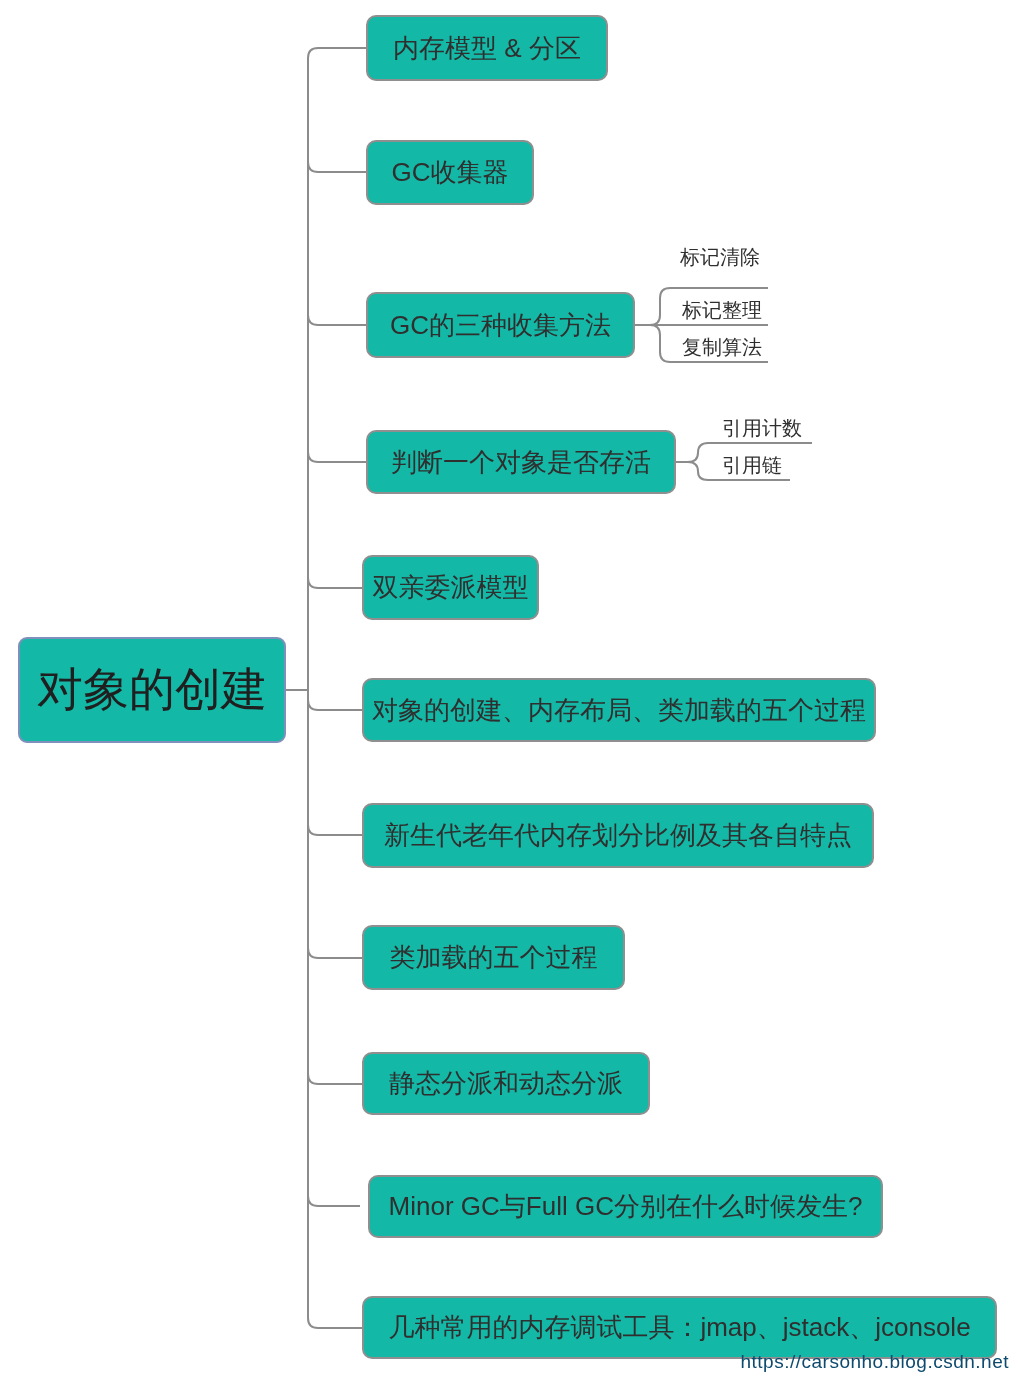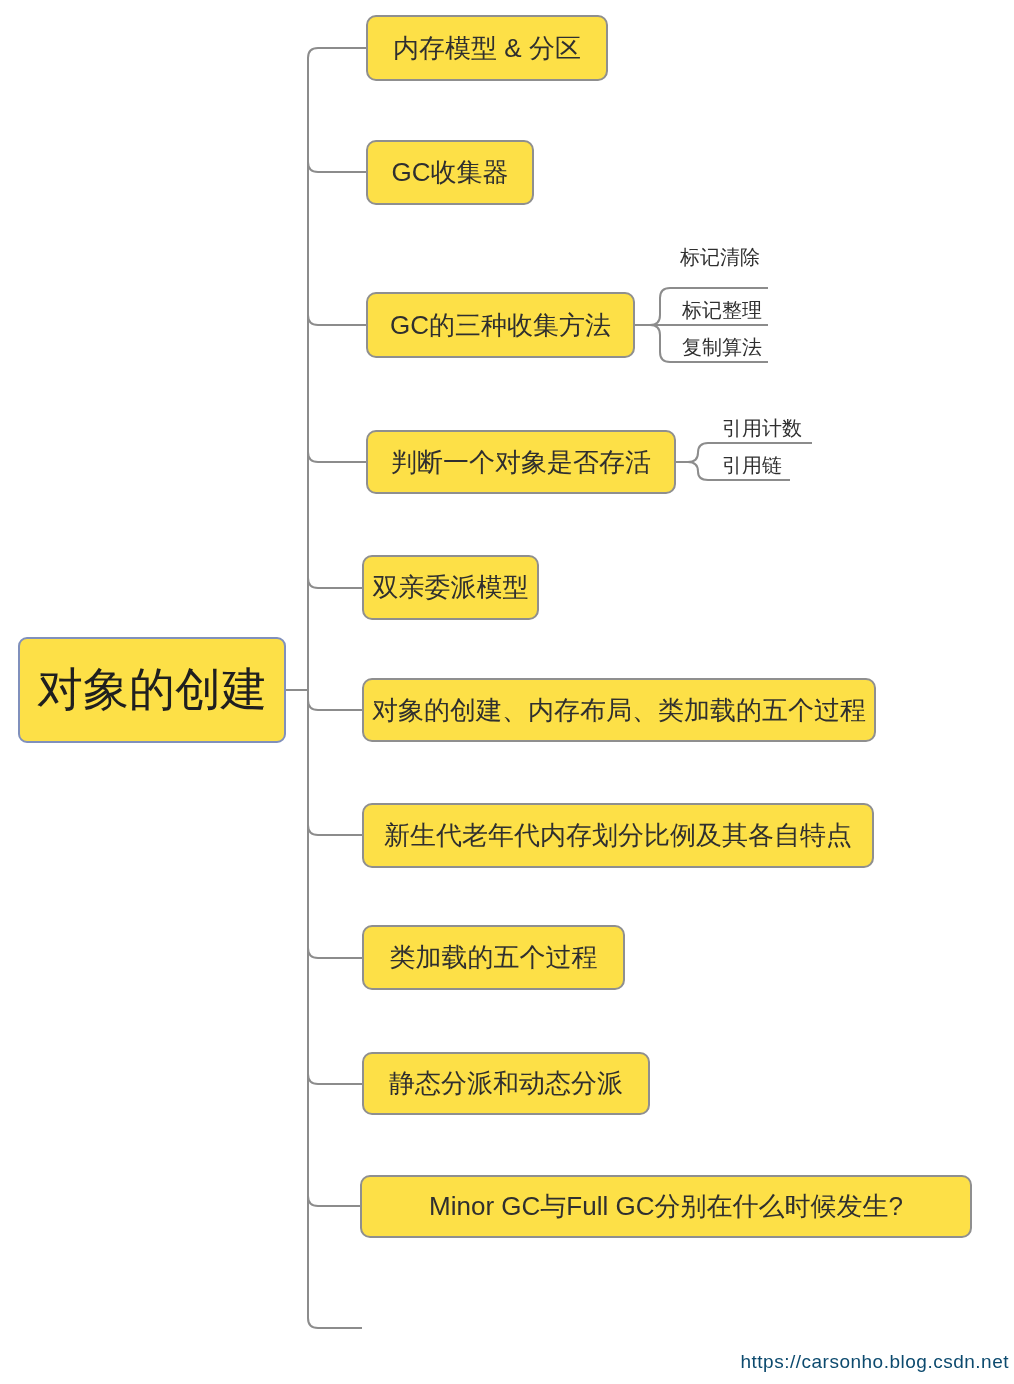--- a/index.html
+++ b/index.html
@@ -10,21 +10,21 @@
     background: #ffffff;
     font-family: "Liberation Sans", "DejaVu Sans", sans-serif;
     overflow: hidden;
   }
   svg.wires { position: absolute; left: 0; top: 0; z-index: 1; }
   svg.wires path { fill: none; stroke: #8c8c8c; stroke-width: 2; stroke-linecap: butt; }
   .node {
     position: absolute;
     z-index: 2;
     box-sizing: border-box;
-    background: #fde047;
+    background: #14b8a6;
     border: 2px solid #8f8f8f;
     border-radius: 10px;
     display: flex;
     align-items: center;
     justify-content: center;
     font-size: 26px;
     color: #2f2f2f;
     white-space: nowrap;
   }
   .root {
@@ -45,21 +45,21 @@
   .n-root { left: 18px;  top: 637px;  width: 268px; height: 106px; }
   .n1  { left: 366px; top: 15px;   width: 242px; height: 66px; }
   .n2  { left: 366px; top: 140px;  width: 168px; height: 65px; }
   .n3  { left: 366px; top: 292px;  width: 269px; height: 66px; }
   .n4  { left: 366px; top: 430px;  width: 310px; height: 64px; }
   .n5  { left: 362px; top: 555px;  width: 177px; height: 65px; }
   .n6  { left: 362px; top: 678px;  width: 514px; height: 64px; }
   .n7  { left: 362px; top: 803px;  width: 512px; height: 65px; }
   .n8  { left: 362px; top: 925px;  width: 263px; height: 65px; }
   .n9  { left: 362px; top: 1052px; width: 288px; height: 63px; }
-  .n10 { left: 360px; top: 1175px; width: 612px; height: 63px; }
+  .n10 { left: 368px; top: 1175px; width: 515px; height: 63px; }
   .n11 { left: 362px; top: 1296px; width: 635px; height: 63px; }
   .s3a { left: 680px; top: 245px; }
   .s3b { left: 682px; top: 298px; }
   .s3c { left: 682px; top: 335px; }
   .s4a { left: 722px; top: 416px; }
   .s4b { left: 722px; top: 453px; }
   .watermark {
     position: absolute;
     z-index: 3;
     right: 5px;
@@ -105,20 +105,21 @@
   <div class="node n1">内存模型 &amp; 分区</div>
   <div class="node n2">GC收集器</div>
   <div class="node n3">GC的三种收集方法</div>
   <div class="node n4">判断一个对象是否存活</div>
   <div class="node n5">双亲委派模型</div>
   <div class="node n6">对象的创建、内存布局、类加载的五个过程</div>
   <div class="node n7">新生代老年代内存划分比例及其各自特点</div>
   <div class="node n8">类加载的五个过程</div>
   <div class="node n9">静态分派和动态分派</div>
   <div class="node n10">Minor GC与Full GC分别在什么时候发生?</div>
+  <div class="node n11">几种常用的内存调试工具：jmap、jstack、jconsole</div>
 
   <div class="sub s3a">标记清除</div>
   <div class="sub s3b">标记整理</div>
   <div class="sub s3c">复制算法</div>
   <div class="sub s4a">引用计数</div>
   <div class="sub s4b">引用链</div>
 
   <div class="watermark">https://carsonho.blog.csdn.net</div>
 
 </div>

